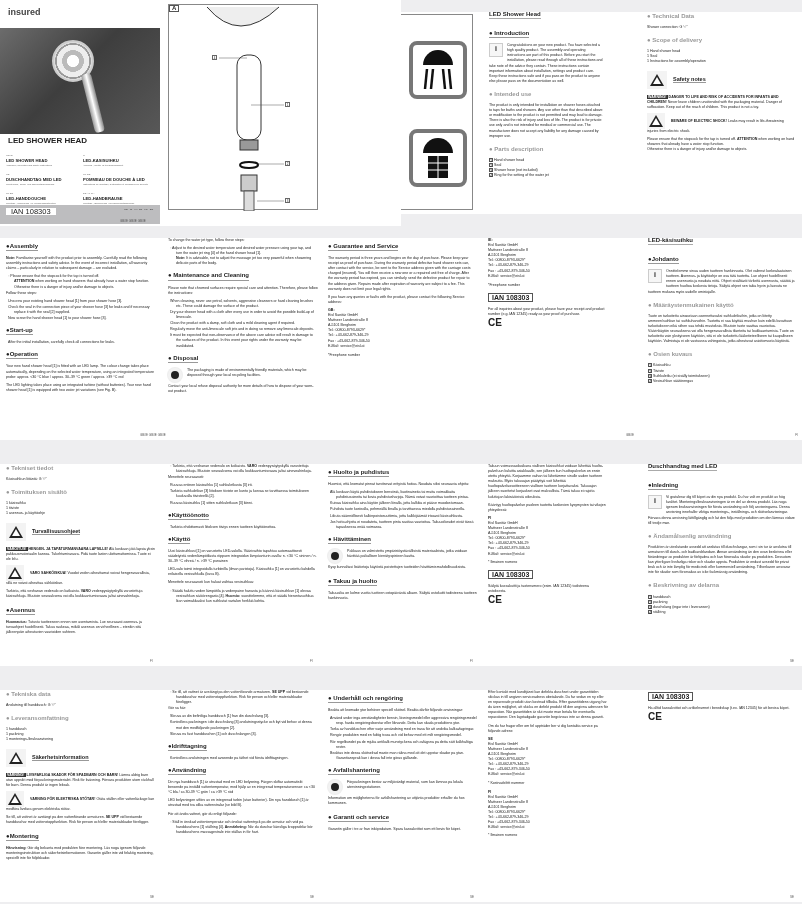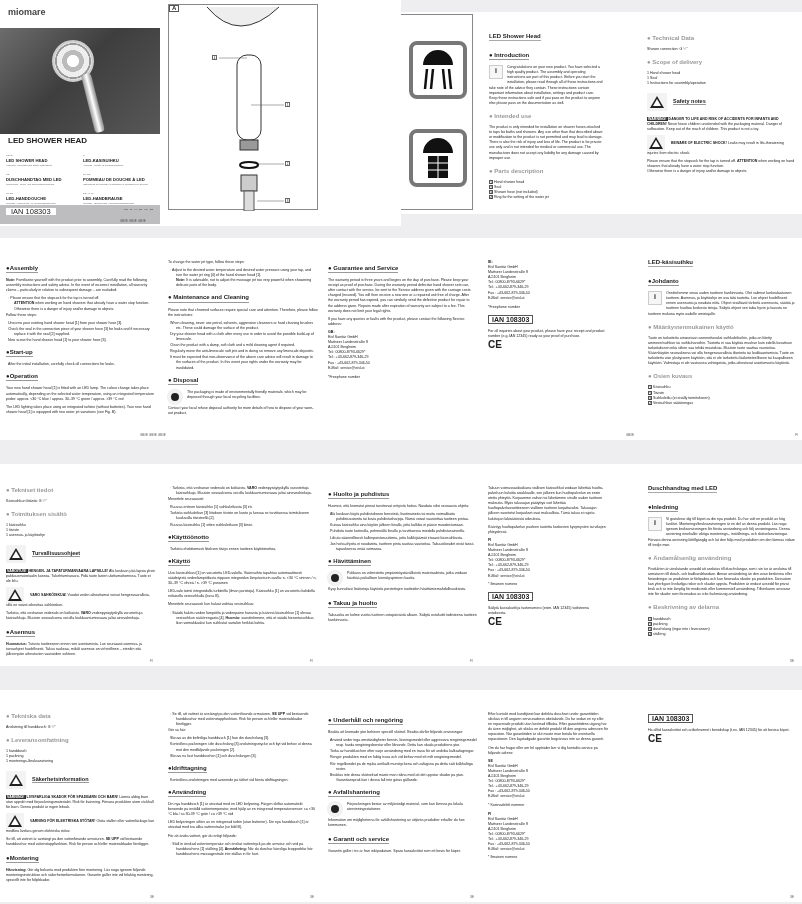--- a/index.html
+++ b/index.html
@@ -1,21 +1,21 @@
 <!DOCTYPE html>
 <html><head>
 <meta charset="utf-8">
 <style>
 *{box-sizing:border-box;margin:0;padding:0}
 body{width:802px;height:904px;background:#eeeef0;font-family:"Liberation Sans",sans-serif;color:#222;overflow:hidden;position:relative}
 .row{position:absolute;left:0;width:802px;height:226px;background:#eeeef0}
 .page{position:absolute;background:#fff;top:12px;height:202px;overflow:hidden;font-size:3.6px;line-height:5.1px}
 .pl{left:0;width:401px}
 .pr{left:401px;width:401px}
-.col{position:absolute;top:22px;width:150px}
+.col{position:absolute;top:0;width:150px}
 .footer{position:absolute;bottom:2px;font-size:3px;color:#555}
 h2.sec{font-size:6px;font-weight:bold;margin:6px 0 5px 0;display:inline-block;border-bottom:1px solid #999;padding-bottom:1px}
 h2.gray{font-size:6px;font-weight:bold;color:#999;margin:8px 0 6px 0}
 h1.title{font-size:6px;font-weight:bold;border-bottom:1px solid #aaa;display:inline-block;padding-bottom:1px;margin-bottom:6px}
 p{margin-bottom:3px}
 .li{padding-left:8px;text-indent:-6px;margin-bottom:1px}
 .box{display:inline-block;border:0.6px solid #555;width:4px;height:4px;font-size:3px;line-height:4px;text-align:center;vertical-align:middle;background:#f4f4f4}
 .ian{display:inline-block;border:1px solid #555;font-size:7px;font-weight:bold;padding:1px 3px;margin:5px 0}
 .ce{font-size:10px;font-weight:bold;margin-top:2px}
 .addr p{margin:0}
@@ -42,21 +42,21 @@
 .ianbar .cc{position:absolute;left:124px;top:3px;font-size:2.5px;color:#444;line-height:4px}
 .fig{position:absolute;top:4px;height:206px;border:1px solid #888;background:#fff}
 .figlabel{position:absolute;left:0;top:0;border:1px solid #555;font-size:6px;font-weight:bold;padding:0 2px}
 .callout{position:absolute;border:0.6px solid #666;font-size:3px;width:5px;height:5px;text-align:center;line-height:5px;background:#fff}
 </style>
 </head>
 <body>
 
 <div class="row" style="top:0">
   <div class="page pl" style="top:0;height:226px;background:#fff">
-    <div class="cover-logo">miomare</div>
+    <div class="cover-logo">insured</div>
     <div class="cover-photo">
       <div class="shower-disc"></div>
       <div class="shower-handle"></div>
     </div>
     <div class="cover-title">LED SHOWER HEAD</div>
     <div class="langs">
       <div class="lang">
           <div class="flags">GB IE</div>
           <div class="n">LED SHOWER HEAD</div>
           <div class="s">Assembly, operating and safety instructions</div>

